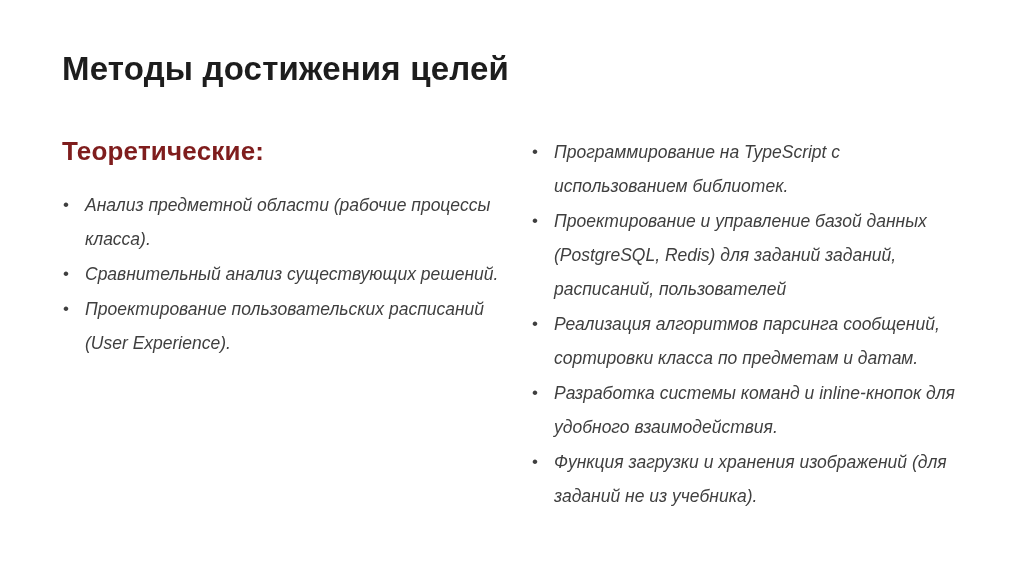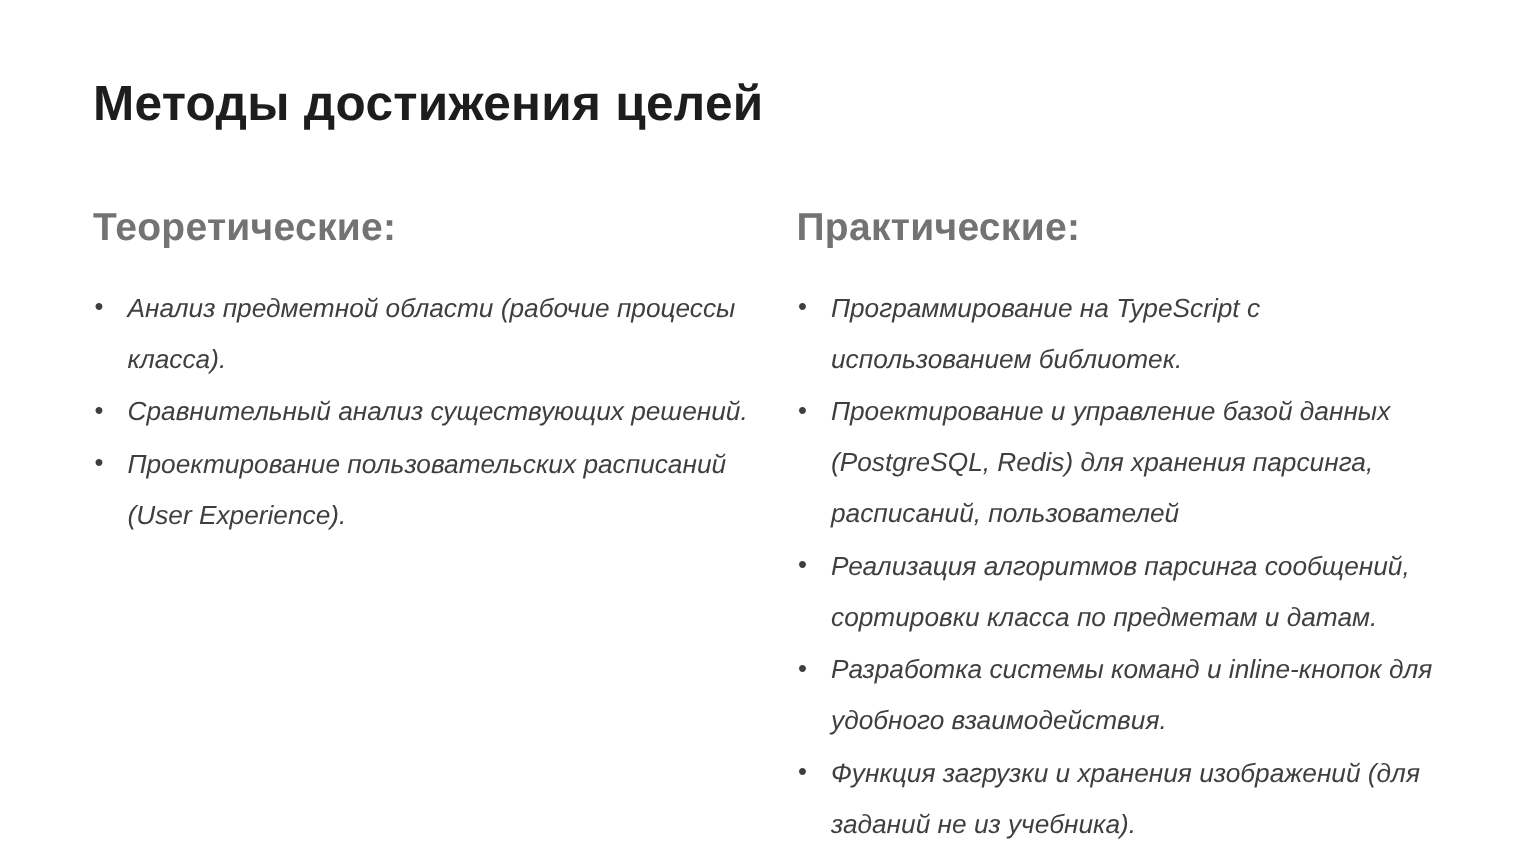--- a/index.html
+++ b/index.html
@@ -29,21 +29,21 @@
     display: grid;
     grid-template-columns: 440px 440px;
     column-gap: 29px;
     align-items: start;
   }
   .col-heading {
     font-size: 26px;
     line-height: 32px;
     font-weight: 800;
     letter-spacing: 0.2px;
-    color: #737373;
+    color: #7f1d1d;
     margin-bottom: 21px;
   }
   ul.bullet-list {
     list-style: none;
   }
   ul.bullet-list li {
     display: flex;
     align-items: flex-start;
     font-size: 17.5px;
     line-height: 34px;
@@ -84,29 +84,28 @@
           <span class="li-text">Сравнительный анализ существующих решений.</span>
         </li>
         <li>
           <span class="marker">•</span>
           <span class="li-text">Проектирование пользовательских расписаний (User Experience).</span>
         </li>
       </ul>
     </div>
 
     <div class="column">
-      <h2 class="col-heading">Практические:</h2>
       <ul class="bullet-list">
         <li>
           <span class="marker">•</span>
           <span class="li-text">Программирование на TypeScript с использованием библиотек.</span>
         </li>
         <li>
           <span class="marker">•</span>
-          <span class="li-text">Проектирование и управление базой данных (PostgreSQL, Redis) для хранения парсинга, расписаний, пользователей</span>
+          <span class="li-text">Проектирование и управление базой данных (PostgreSQL, Redis) для заданий заданий, расписаний, пользователей</span>
         </li>
         <li>
           <span class="marker">•</span>
           <span class="li-text">Реализация алгоритмов парсинга сообщений, сортировки класса по предметам и датам.</span>
         </li>
         <li>
           <span class="marker">•</span>
           <span class="li-text">Разработка системы команд и inline-кнопок для удобного взаимодействия.</span>
         </li>
         <li>

